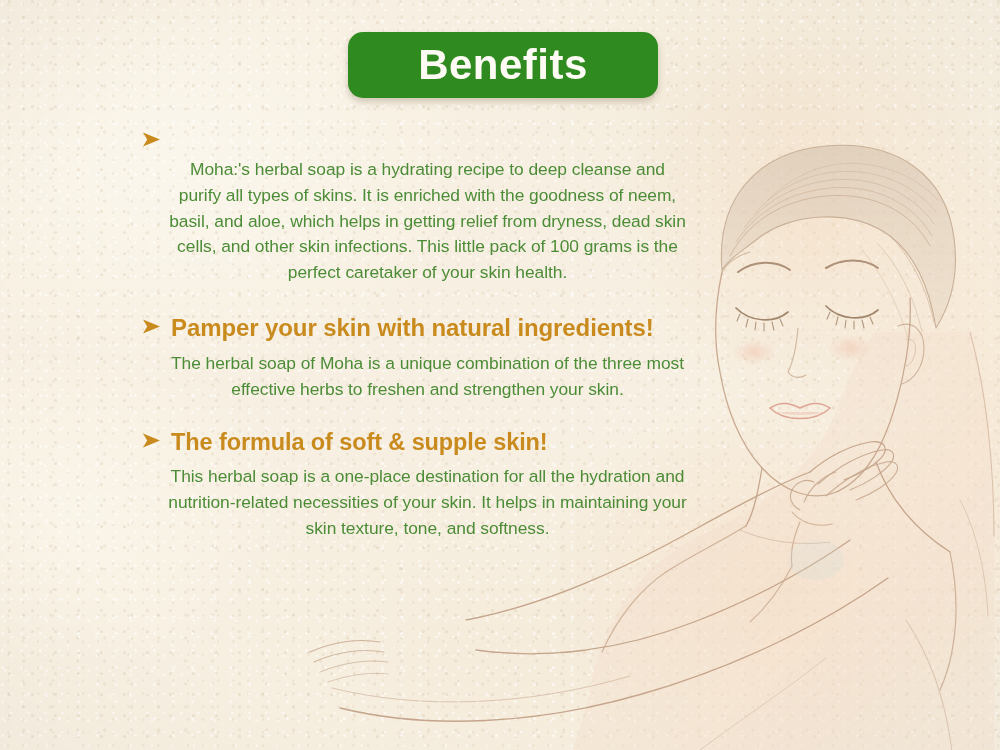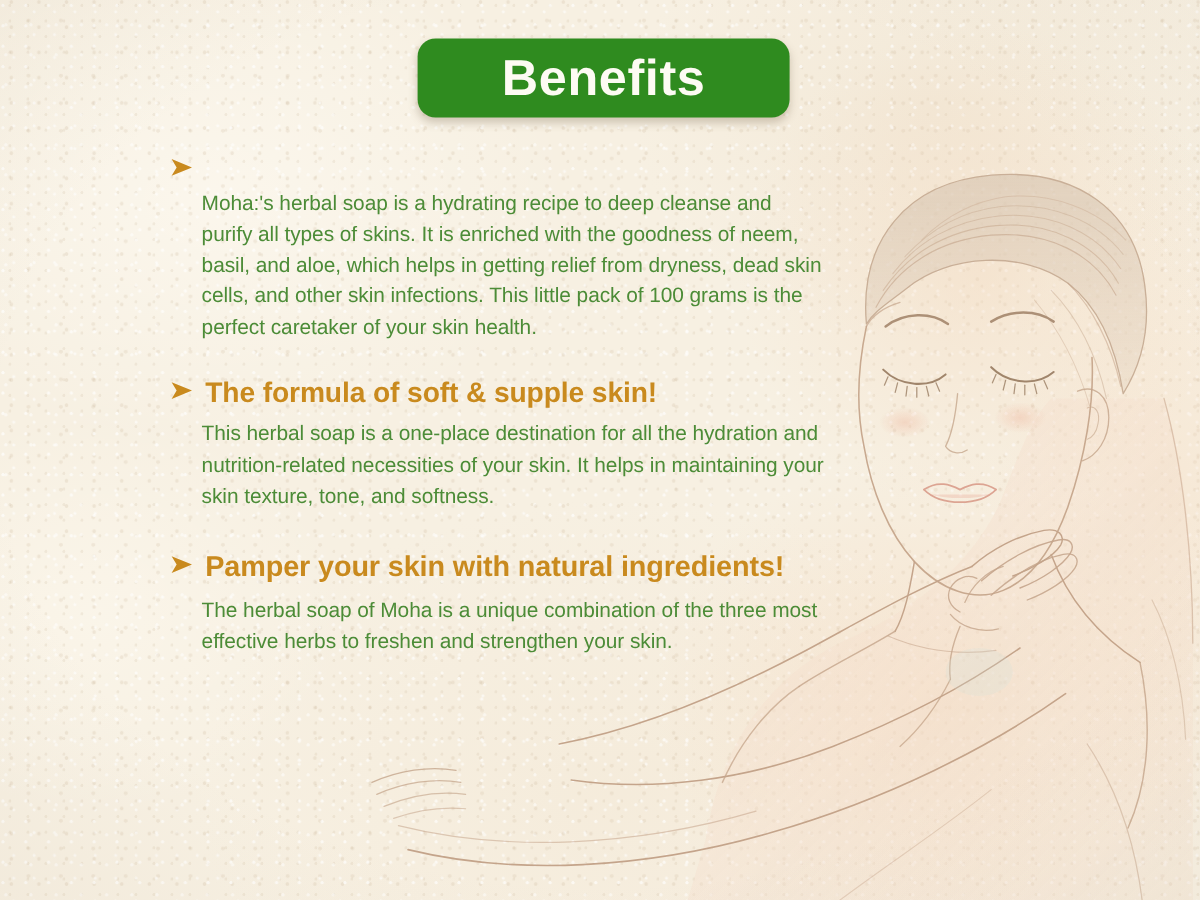--- a/index.html
+++ b/index.html
@@ -9,20 +9,21 @@
     width:1000px; height:750px;
     overflow:hidden;
     font-family:"Liberation Sans", sans-serif;
   }
 
   #page {
     position:relative;
     width:1000px; height:750px;
     background:#f7f0e2;
     overflow:hidden;
+    text-align:center;
   }
 
   
   .tex {
     position:absolute; inset:0;
     pointer-events:none;
   }
   .tex-grain {
     background-image:
       radial-gradient(circle at 13% 27%, rgba(255,255,255,.75) 0 1.1px, transparent 1.6px),
@@ -265,38 +266,38 @@
       <h2 class="b-head">
         <span class="arrow-icon">
           <svg viewBox="0 0 19 17" width="19" height="17" aria-hidden="true">
             <path d="M1 1.6 L18 8.5 L1 15.4 L5.2 8.5 Z" fill="#c98a1e"></path>
           </svg>
         </span>
       </h2>
       <p class="b-body">Moha:'s herbal soap is a hydrating recipe to deep cleanse and purify all types of skins. It is enriched with the goodness of neem, basil, and aloe, which helps in getting relief from dryness, dead skin cells, and other skin infections. This little pack of 100 grams is the perfect caretaker of your skin health.</p>
     </section>
 
+    <section class="benefit" id="benefit-2">
+      <h2 class="b-head">
+        <span class="arrow-icon">
+          <svg viewBox="0 0 19 17" width="19" height="17" aria-hidden="true">
+            <path d="M1 1.6 L18 8.5 L1 15.4 L5.2 8.5 Z" fill="#c98a1e"></path>
+          </svg>
+        </span>
+        <span>Pamper your skin with natural ingredients!</span>
+      </h2>
+      <p class="b-body">The herbal soap of Moha is a unique combination of the three most effective herbs to freshen and strengthen your skin.</p>
+    </section>
+
     <section class="benefit" id="benefit-1">
       <h2 class="b-head">
         <span class="arrow-icon">
           <svg viewBox="0 0 19 17" width="19" height="17" aria-hidden="true">
             <path d="M1 1.6 L18 8.5 L1 15.4 L5.2 8.5 Z" fill="#c98a1e"></path>
           </svg>
         </span>
         <span>The formula of soft &amp; supple skin!</span>
       </h2>
       <p class="b-body">This herbal soap is a one-place destination for all the hydration and nutrition-related necessities of your skin. It helps in maintaining your skin texture, tone, and softness.</p>
     </section>
 
-    <section class="benefit" id="benefit-2">
-      <h2 class="b-head">
-        <span class="arrow-icon">
-          <svg viewBox="0 0 19 17" width="19" height="17" aria-hidden="true">
-            <path d="M1 1.6 L18 8.5 L1 15.4 L5.2 8.5 Z" fill="#c98a1e"></path>
-          </svg>
-        </span>
-        <span>Pamper your skin with natural ingredients!</span>
-      </h2>
-      <p class="b-body">The herbal soap of Moha is a unique combination of the three most effective herbs to freshen and strengthen your skin.</p>
-    </section>
-
   </div>
 </div>
 
 </body></html>

